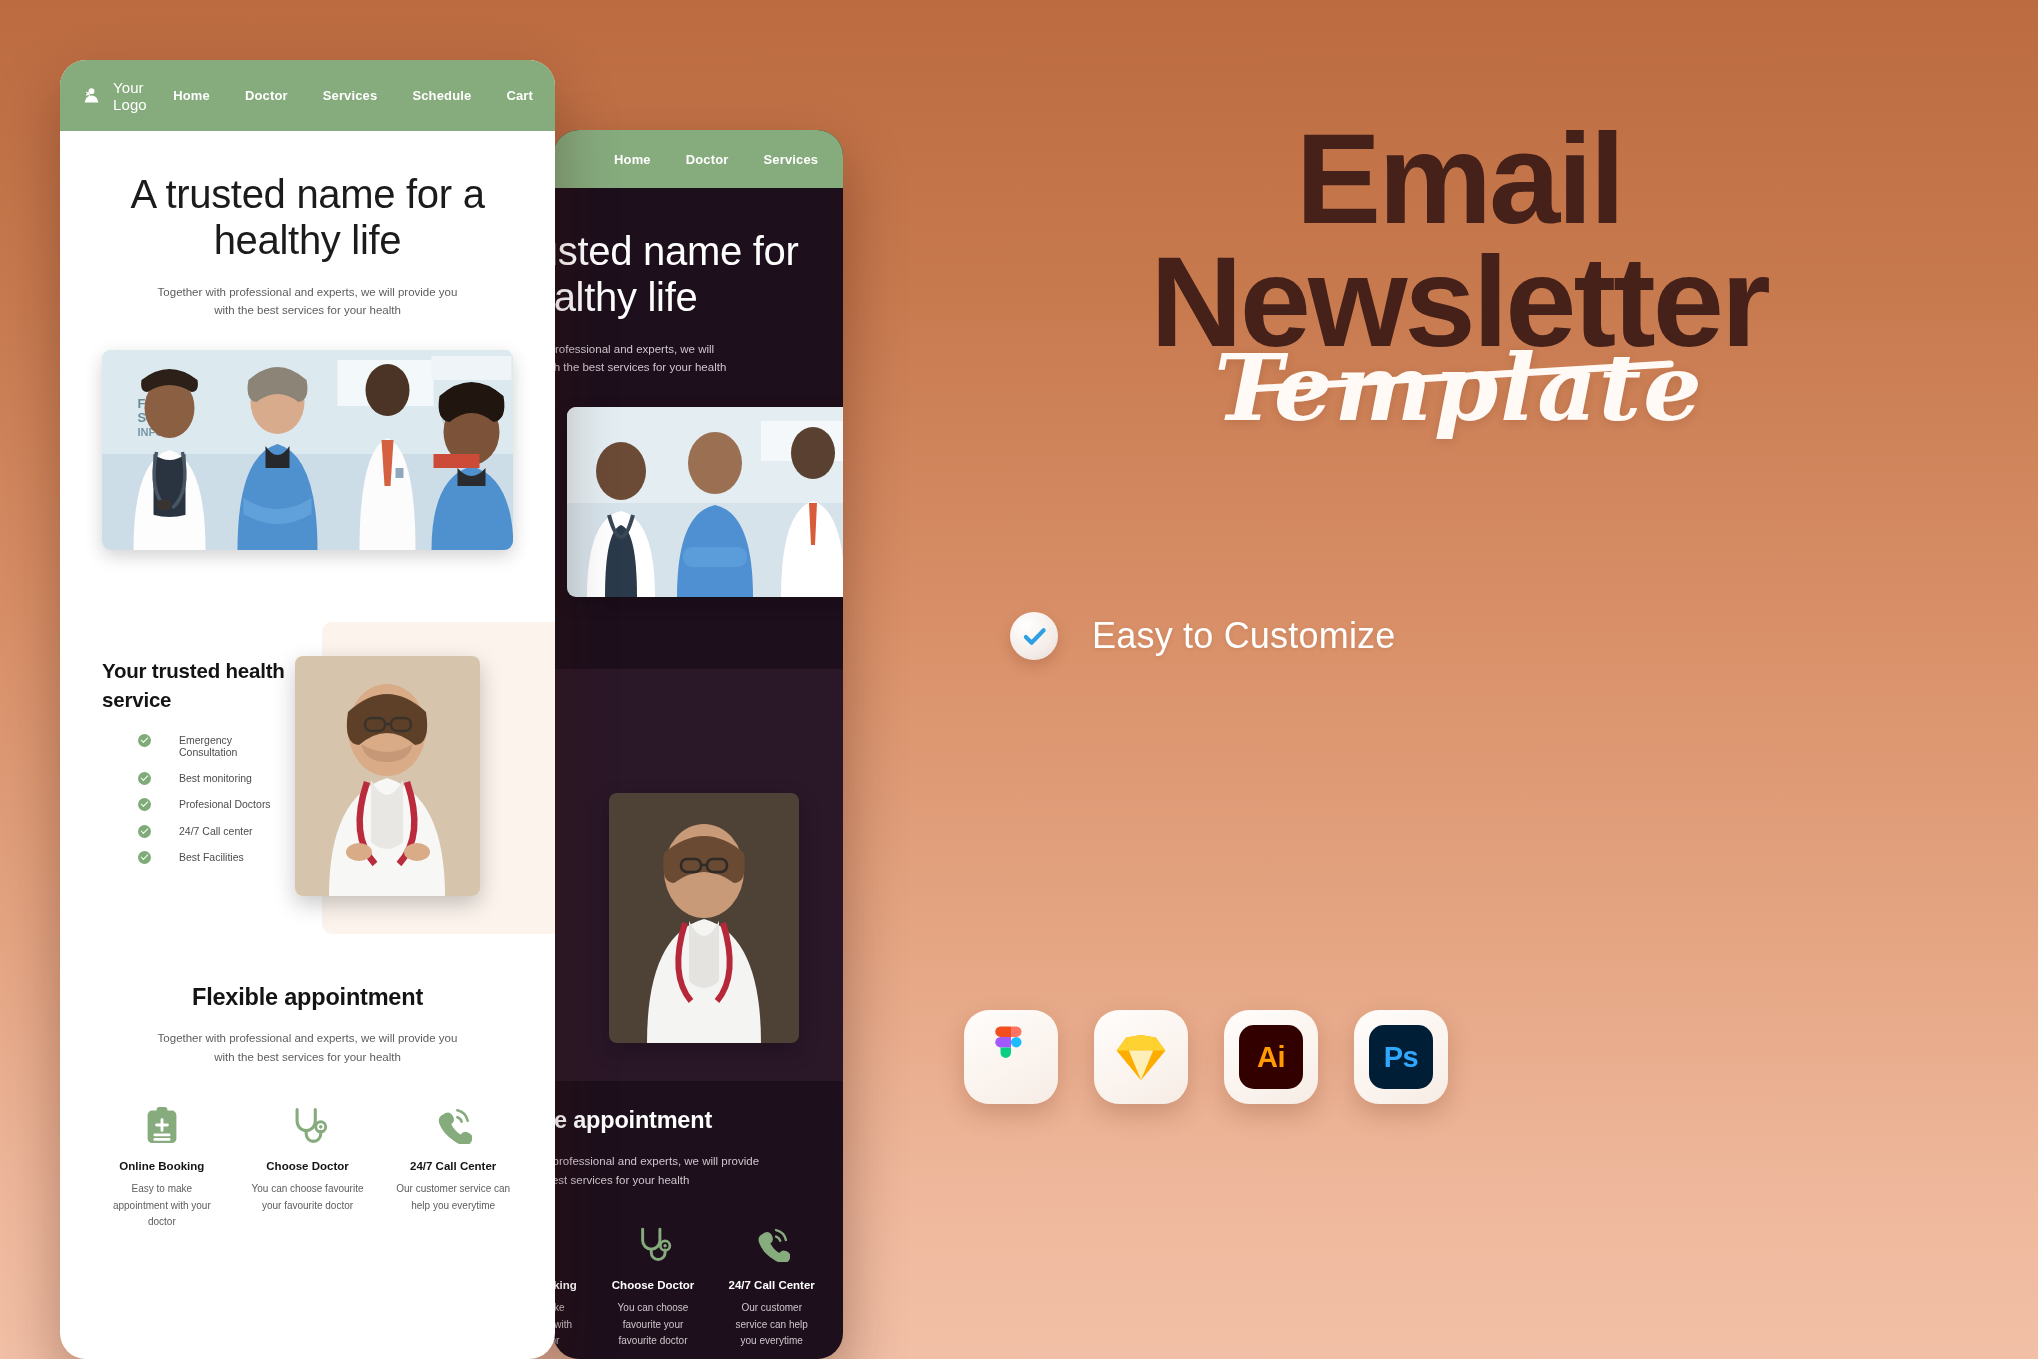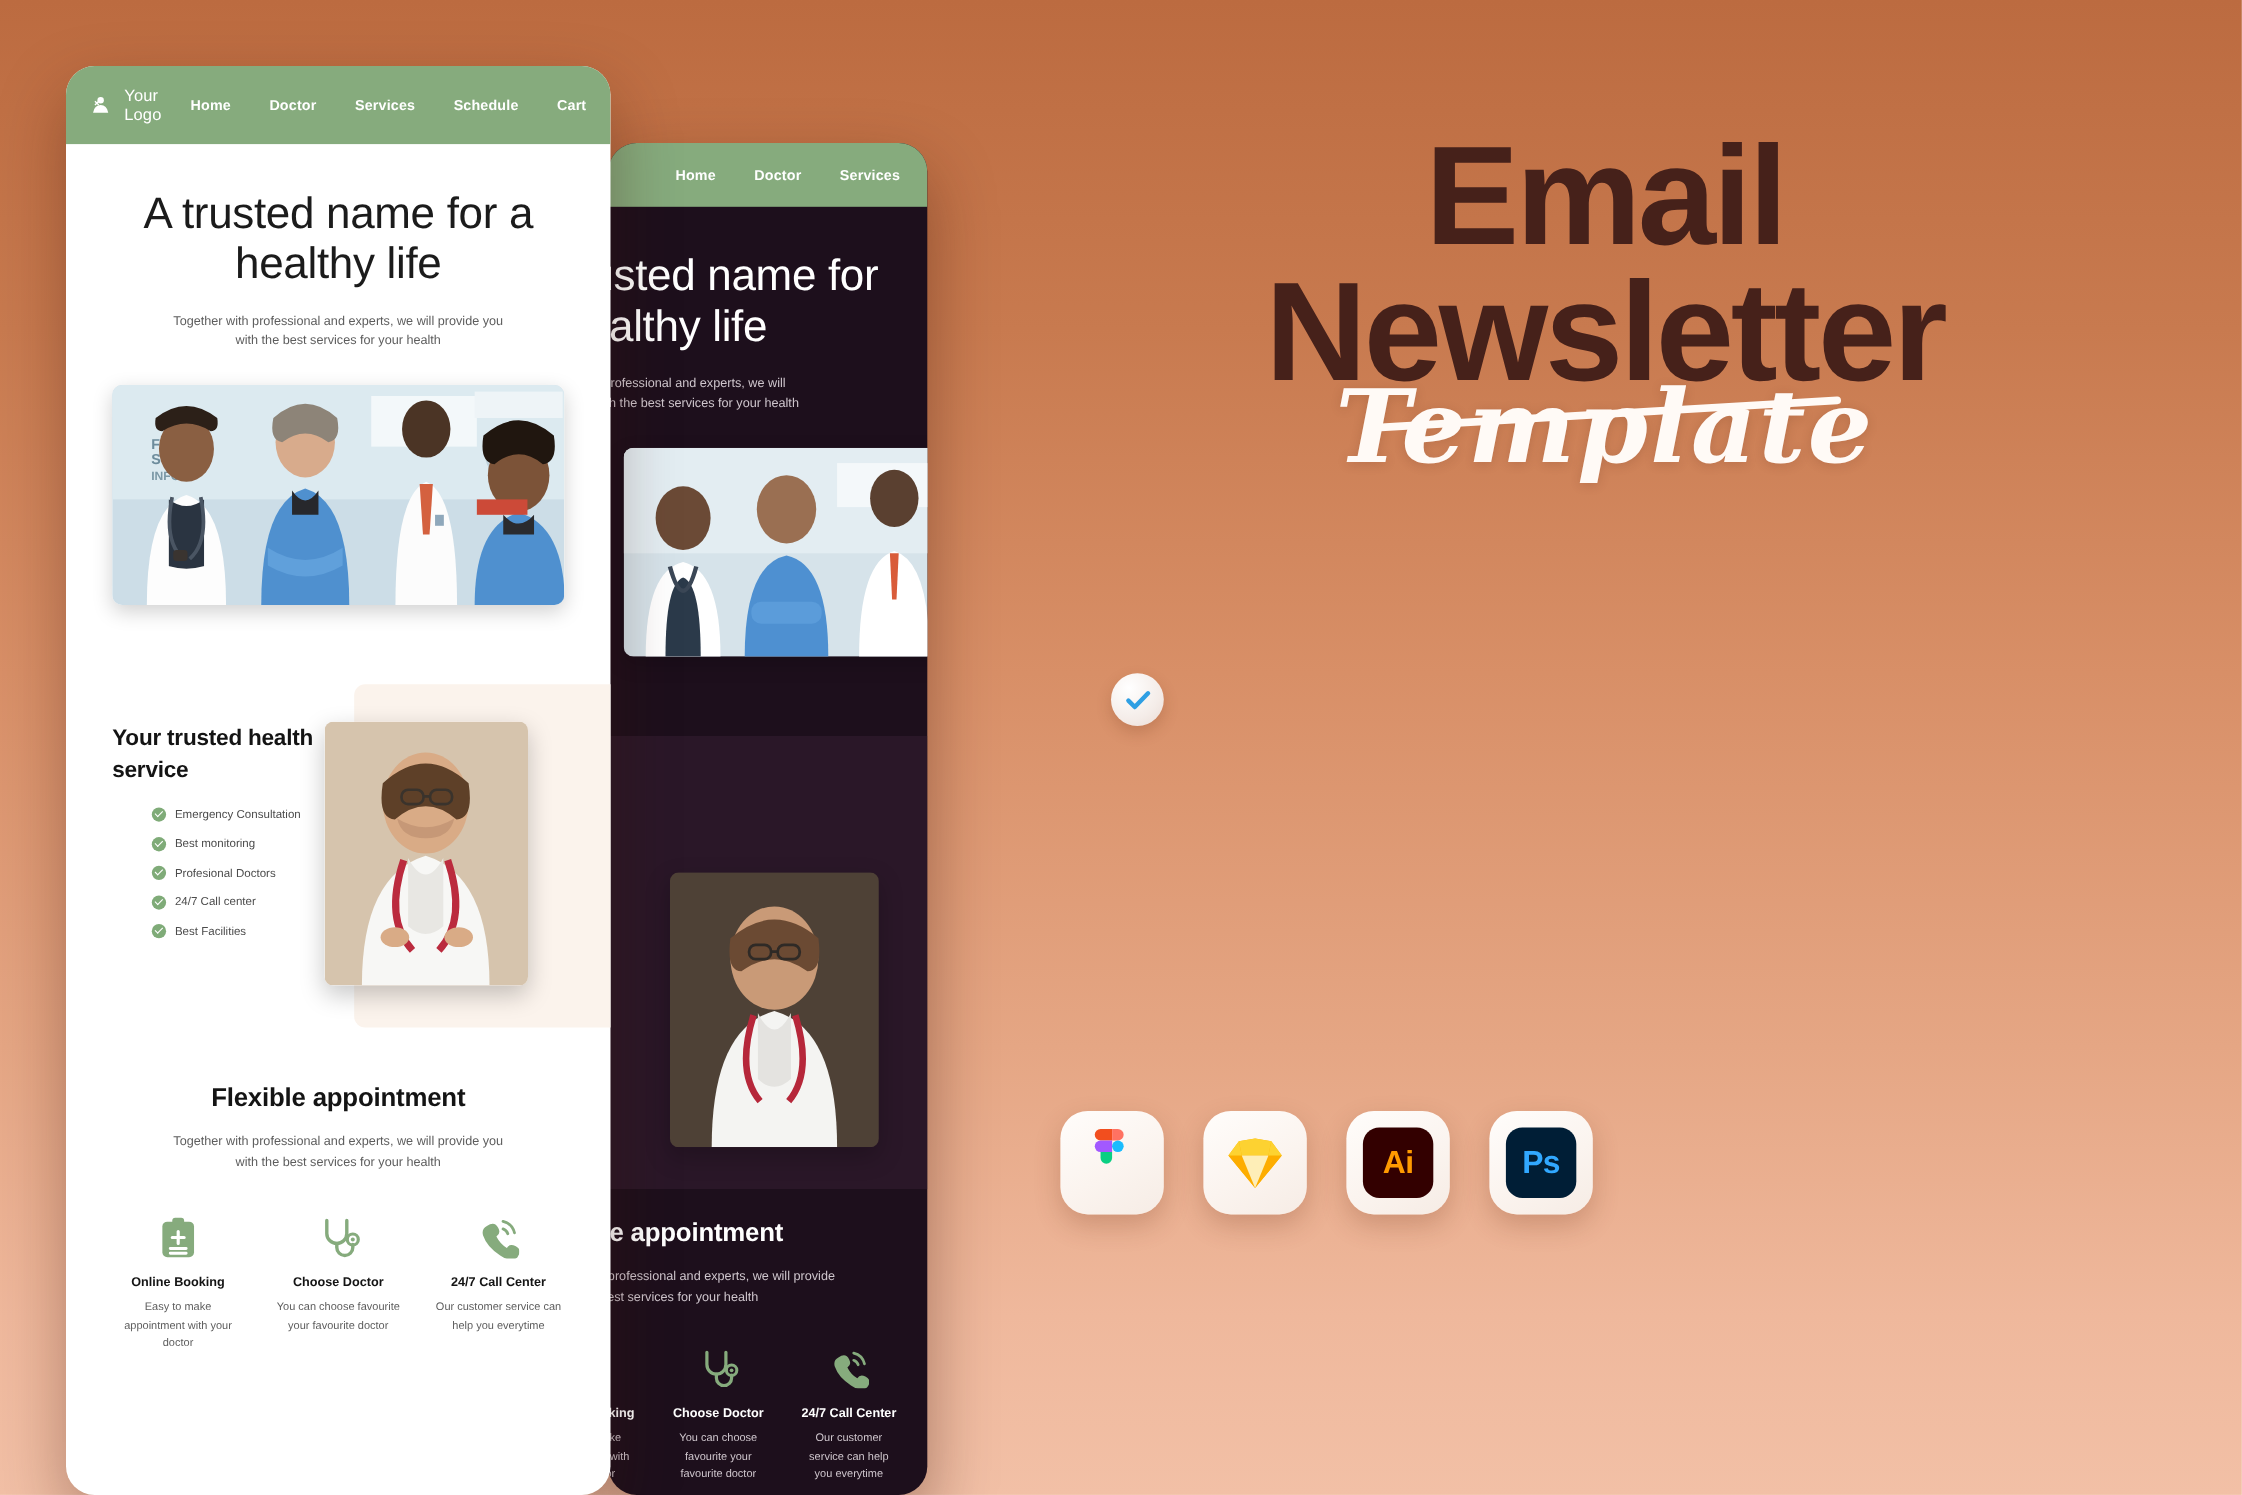--- a/index.html
+++ b/index.html
@@ -73,21 +73,21 @@
     position:absolute; left:262px; right:-60px; top:0; bottom:0;
     background:#fbf3ec; border-radius:10px 0 0 10px;
   }
   .dark .trusted-bg { background:#2a1728; }
   .trusted-left { padding-left:42px; width:225px; position:relative; z-index:2; }
   .trusted-left h2 {
     font-size:20.5px; line-height:1.42; font-weight:bold; color:#141414;
     letter-spacing:-.2px;
   }
   .check-list { margin-top:20px; display:flex; flex-direction:column; gap:13.5px; }
-  .check-row { display:flex; align-items:center; gap:8px;padding-left:36px; }
+  .check-row { display:flex; gap:28px;padding-left:36px; }
   .check-dot {
     width:13px; height:13px; border-radius:50%; background:#7fab78;
     flex:0 0 13px; position:relative;
   }
   .check-dot::after {
     content:""; position:absolute; left:3.4px; top:3.1px;
     width:6px; height:3.2px;
     border-left:1.6px solid #fff; border-bottom:1.6px solid #fff;
     transform:rotate(-45deg);
   }
@@ -454,20 +454,21 @@
     </div>
   </div>
 
   <div class="feature-list">
     <div class="feature-row">
       <span class="feature-check">
         <svg viewBox="0 0 28 28">
             <path d="M5 14.5 L11 20.5 L23.5 7.5" fill="none" stroke="#2f9fe3" stroke-width="4.2" stroke-linecap="round" stroke-linejoin="round"></path>
           </svg>
       </span>
+      <span>Easy to Customize</span>
     </div>
   </div>
 
   <div class="app-icons">
     <div class="app-tile">
       <svg viewBox="0 0 48 70" width="42" height="62">
         <path d="M12 0 h12 v12 h-12 a6 6 0 0 1 0 -12 Z" fill="#f24e1e"></path>
         <path d="M24 0 h6 a6 6 0 0 1 0 12 h-6 Z" fill="#ff7262"></path>
         <path d="M12 12 h12 v12 h-12 a6 6 0 0 1 0 -12 Z" fill="#a259ff"></path>
         <circle cx="30" cy="18" r="6" fill="#1abcfe"></circle>

